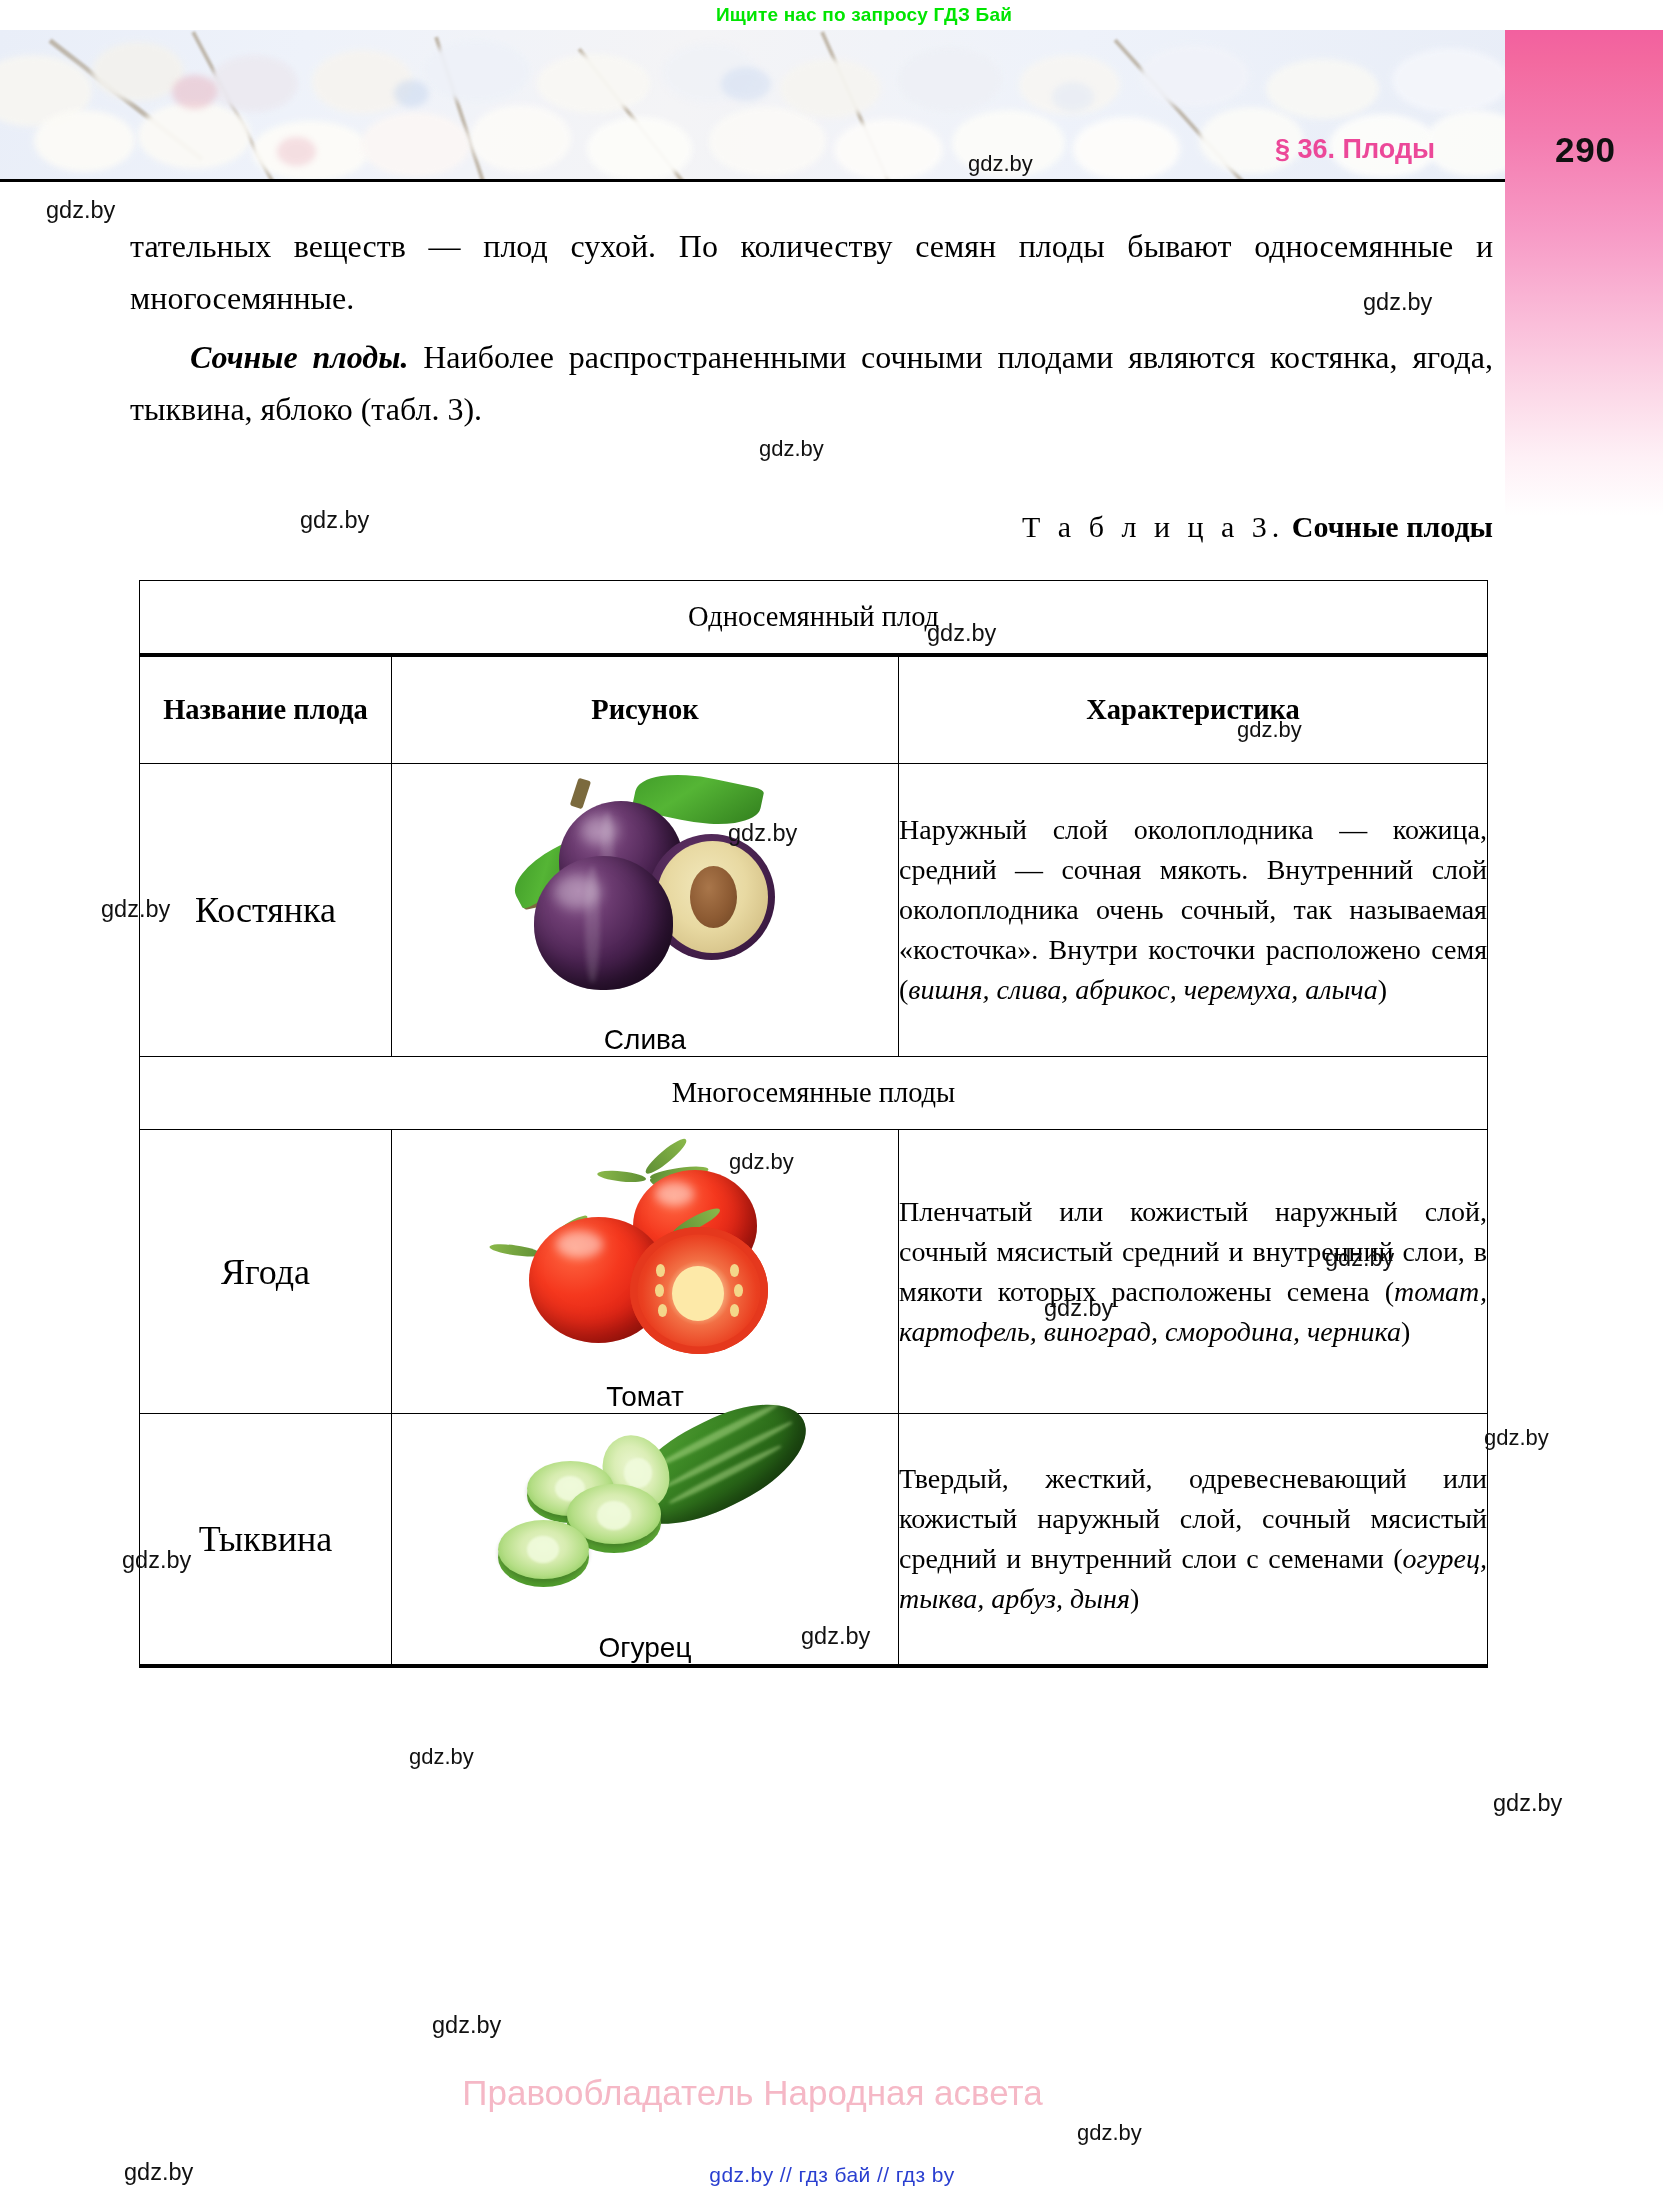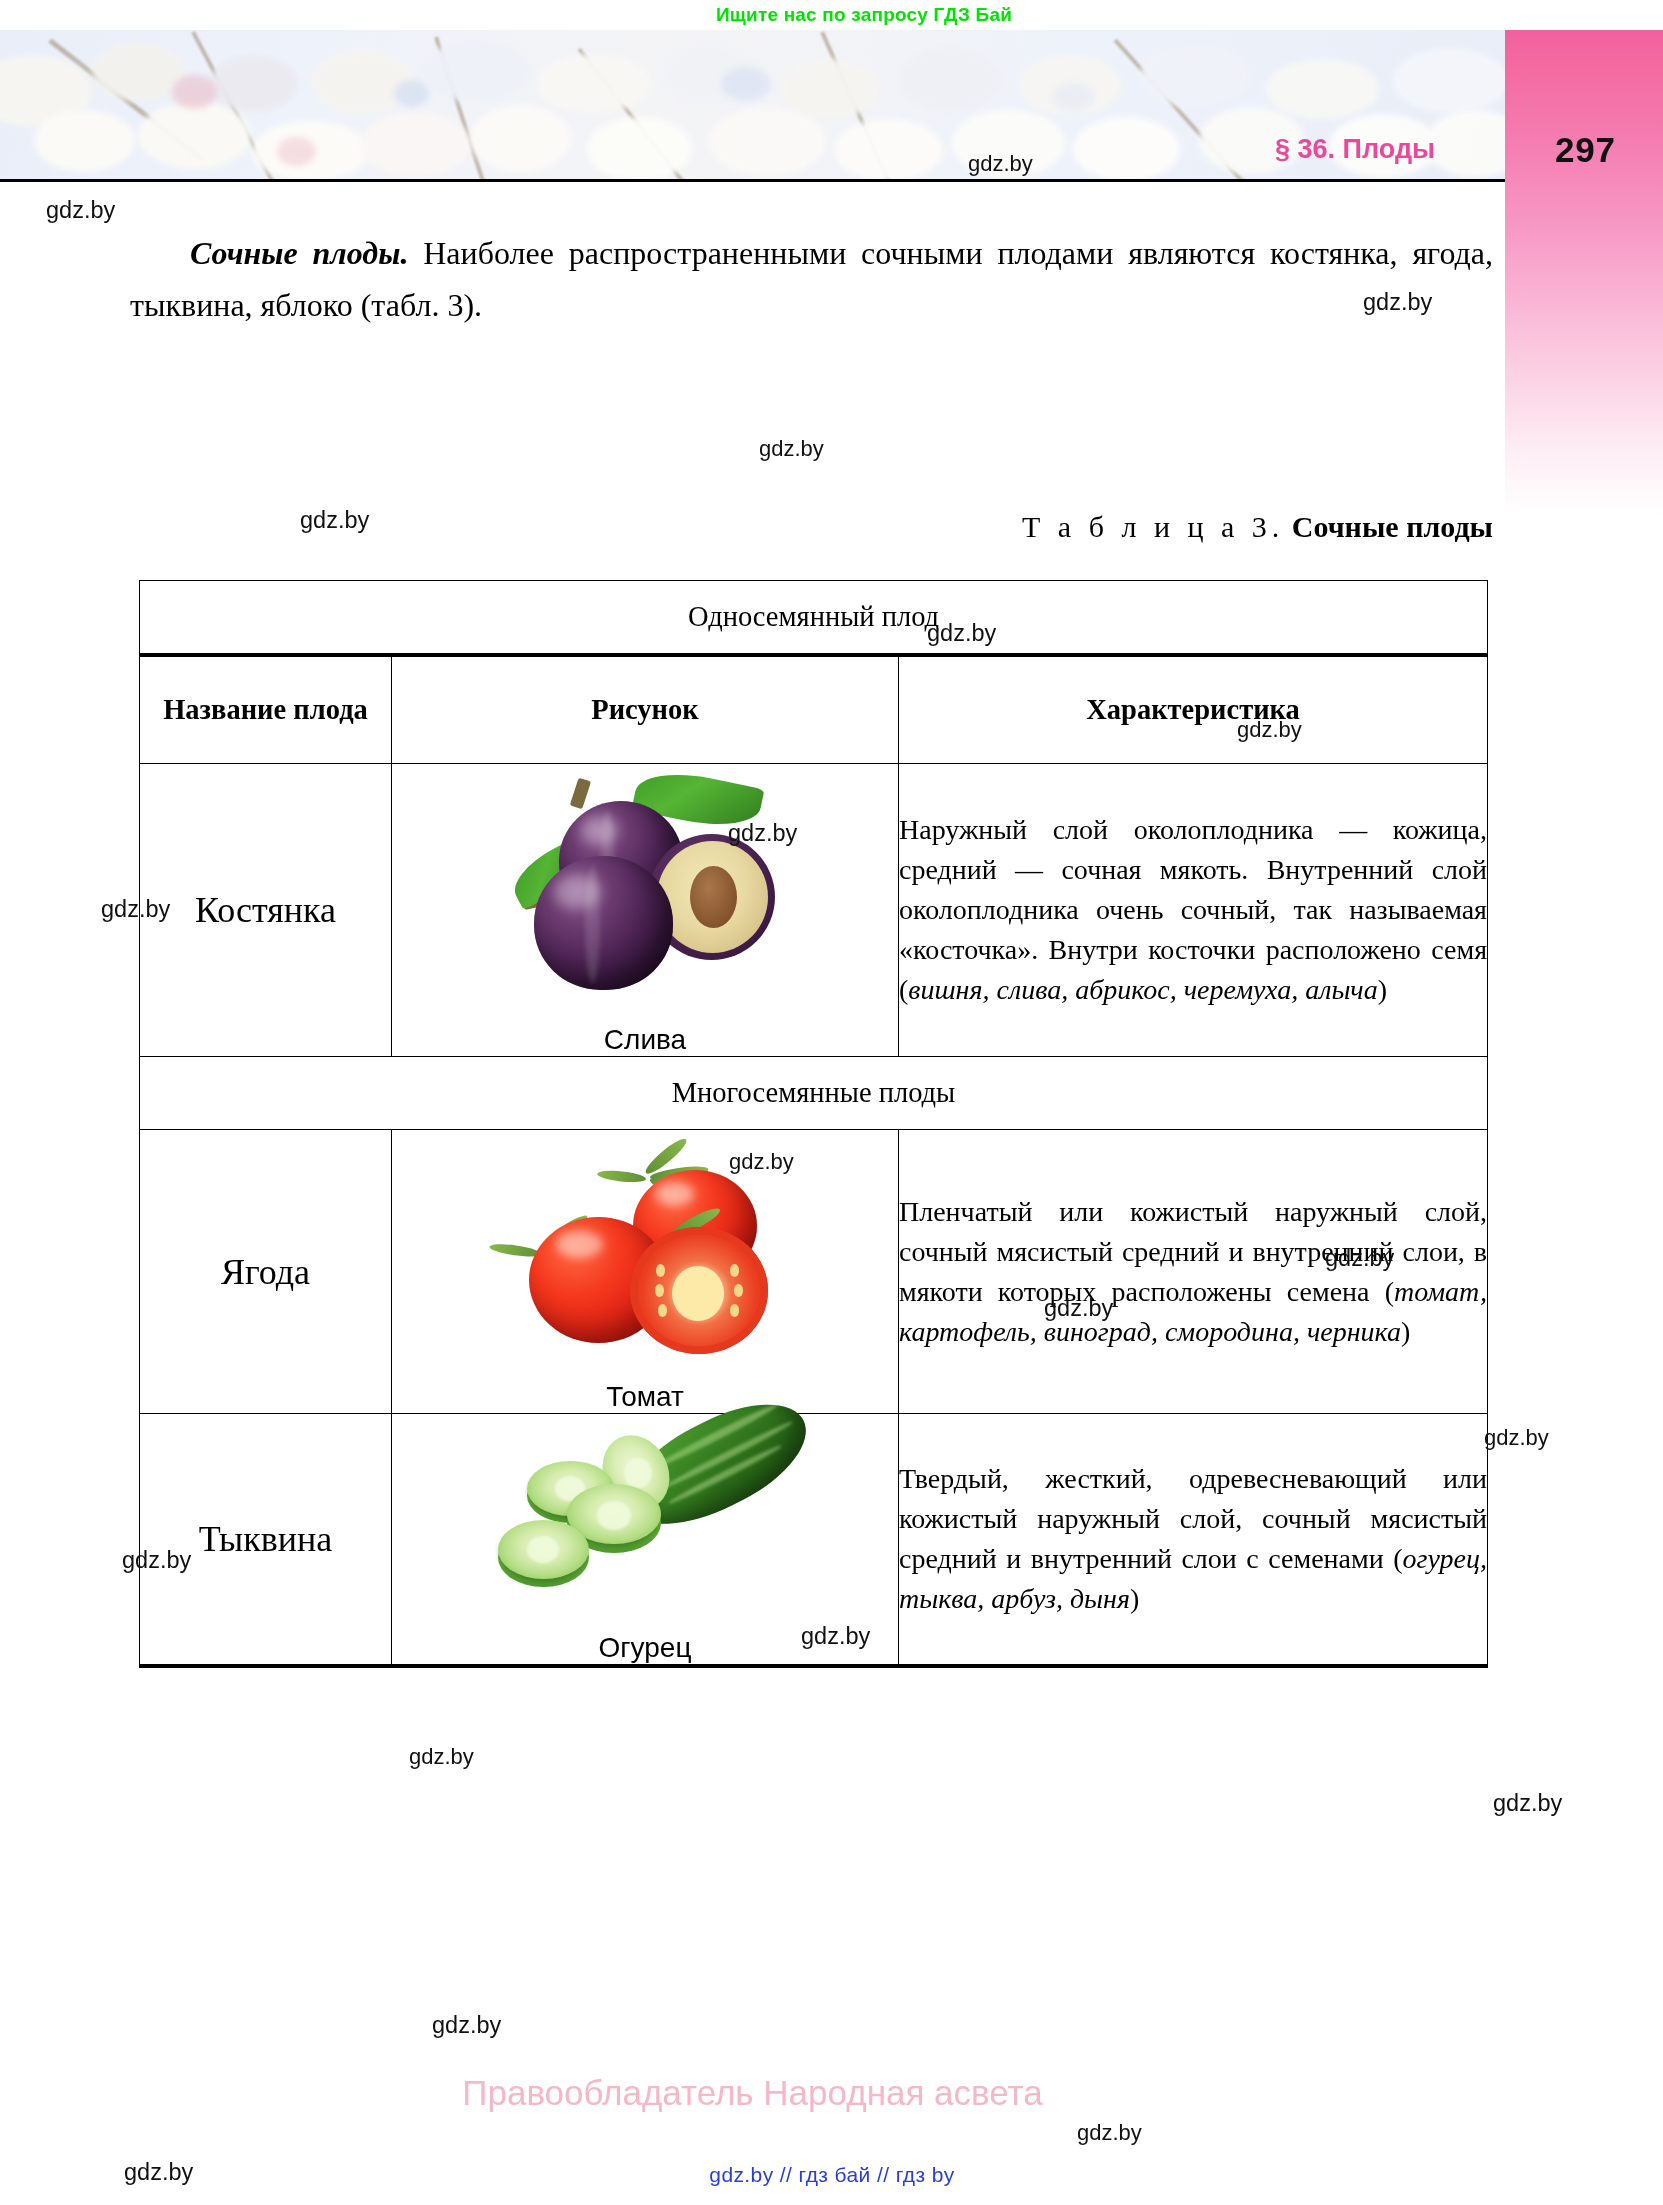--- a/index.html
+++ b/index.html
@@ -396,23 +396,24 @@
 
   <div class="blossom" style="left:172px; top:45px; width:45px; height:34px; background:#e9b9c4; opacity:.55;"></div>
   <div class="blossom" style="left:277px; top:107px;width:39px; height:28.5px; background:#eec3cc; opacity:.5;"></div>
   <div class="blossom" style="left:394px; top:50px; width:35px; height:27px; background:#c9d8ef; opacity:.55;"></div>
   <div class="blossom" style="left:721px; top:37px; width:50px; height:34px; background:#cfdcf2; opacity:.5;"></div>
   <div class="blossom" style="left:1052px;top:52px; width:42px; height:30px; background:#dfe7f5; opacity:.5;"></div>
 </div>
 <div class="header-rule"></div>
 
 <div class="chapter-title">§ 36. Плоды</div>
-<div class="page-number">297</div>
+<div class="page-number">290</div>
 
 <div class="body-text">
+  <p class="first">тательных веществ — плод сухой. По количеству семян плоды бывают односемянные и многосемянные.</p>
   <p class="indent"><span class="it-bold">Сочные плоды.</span><span> Наиболее распространенными сочными плодами являются костянка, ягода, тыквина, яблоко (табл. 3).</span></p>
 </div>
 
 <div class="table-caption">
   <span class="cap-spaced">Т а б л и ц а 3.</span>
   <span class="cap-bold">Сочные плоды</span>
 </div>
 
 <table class="tbl">
   <colgroup>

